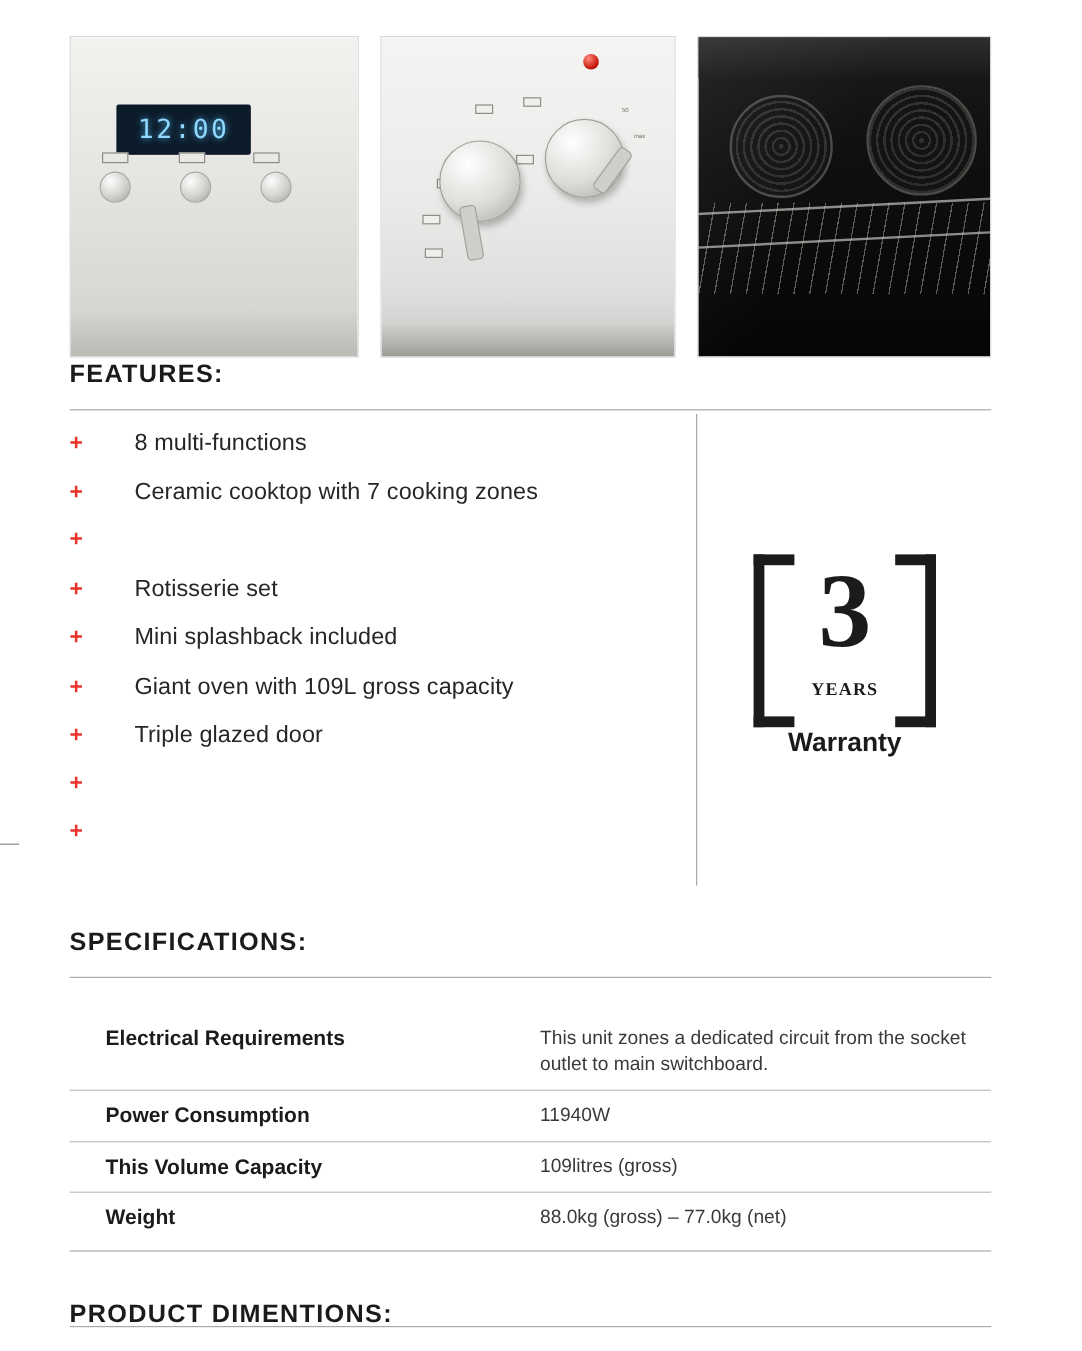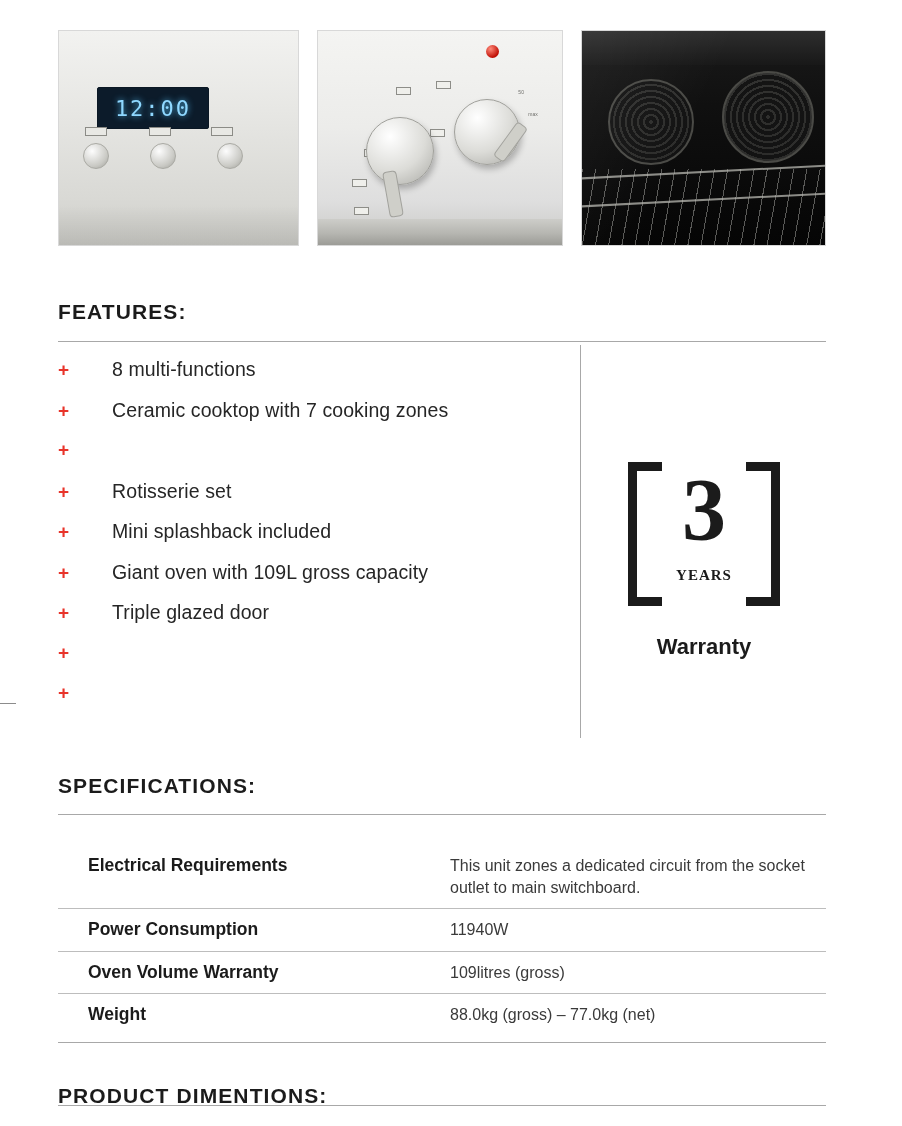--- a/index.html
+++ b/index.html
@@ -12,21 +12,21 @@
     font-family: "Liberation Sans", sans-serif;
     color: #231f20;
     position: relative;
     overflow: hidden;
   }
 
   
   .image-strip {
     position: absolute;
     top: 30px; left: 58px;
-    width: 768px; height: 216px;
+    width: 768px; height: 268px;
     display: flex;
     gap: 18px;
     text-decoration: underline;
   }
   .photo {
     position: relative;
     overflow: hidden;
     border: 1px solid #d8d8d8;
   }
   .photo-1 { width: 244px; }
@@ -243,21 +243,21 @@
   .warranty-years {
     position: absolute;
     left: 0; right: 0; bottom: 22px;
     font-family: "Liberation Serif", serif;
     font-size: 15px;
     font-weight: bold;
     letter-spacing: 1px;
     color: #1b1b1b;
   }
   .warranty-label {
-    margin-top: 28px;
+    margin-top: 0;
     font-size: 22px;
     font-weight: bold;
     color: #1b1b1b;
   }
 
   
   #specs-head { top: 774px; }
   #specs-rule-top { top: 814px; }
 
   .spec-table {
@@ -410,21 +410,21 @@
   <tbody>
       <tr>
     <td class="spec-key">Electrical Requirements</td>
     <td class="spec-val">This unit zones a dedicated circuit from the socket outlet to main switchboard.</td>
   </tr>
   <tr>
     <td class="spec-key">Power Consumption</td>
     <td class="spec-val">11940W</td>
   </tr>
   <tr>
-    <td class="spec-key">Oven Volume Warranty</td>
+    <td class="spec-key">This Volume Capacity</td>
     <td class="spec-val">109litres (gross)</td>
   </tr>
   <tr class="last">
     <td class="spec-key">Weight</td>
     <td class="spec-val">88.0kg (gross) – 77.0kg (net)</td>
   </tr>
 </tbody>
   </table>
 
 <div class="rule" id="specs-rule-bottom"></div>

